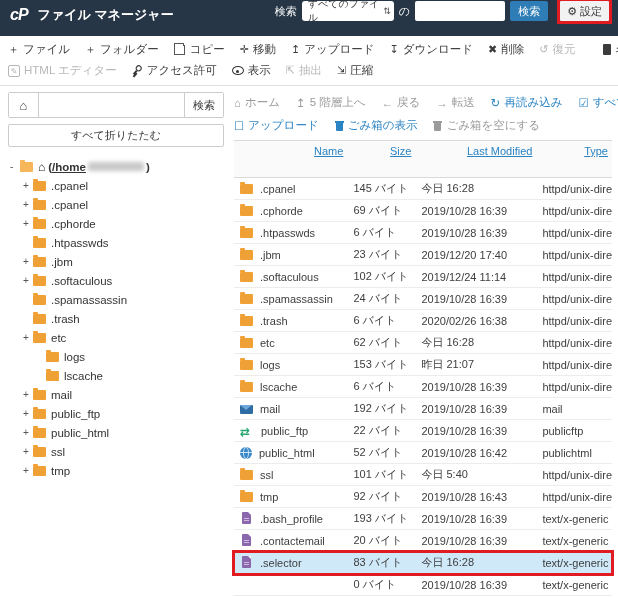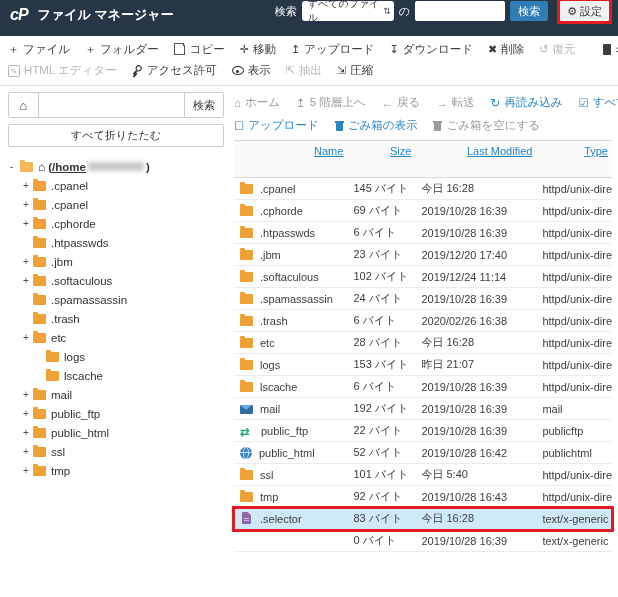--- a/index.html
+++ b/index.html
@@ -411,21 +411,21 @@
               <td>httpd/unix-directory</td>
             </tr>
             <tr>
               <td><span class="fic folder"></span><span>.trash</span></td>
               <td>6 バイト</td>
               <td>2020/02/26 16:38</td>
               <td>httpd/unix-directory</td>
             </tr>
             <tr>
               <td><span class="fic folder"></span><span>etc</span></td>
-              <td>28 バイト</td>
+              <td>62 バイト</td>
               <td>今日 16:28</td>
               <td>httpd/unix-directory</td>
             </tr>
             <tr>
               <td><span class="fic folder"></span><span>logs</span></td>
               <td>153 バイト</td>
               <td>昨日 21:07</td>
               <td>httpd/unix-directory</td>
             </tr>
             <tr>
@@ -456,20 +456,32 @@
               <td><span class="fic folder"></span><span>ssl</span></td>
               <td>101 バイト</td>
               <td>今日 5:40</td>
               <td>httpd/unix-directory</td>
             </tr>
             <tr>
               <td><span class="fic folder"></span><span>tmp</span></td>
               <td>92 バイト</td>
               <td>2019/10/28 16:43</td>
               <td>httpd/unix-directory</td>
+            </tr>
+            <tr>
+              <td><span class="fic file"></span><span>.bash_profile</span></td>
+              <td>193 バイト</td>
+              <td>2019/10/28 16:39</td>
+              <td>text/x-generic</td>
+            </tr>
+            <tr>
+              <td><span class="fic file"></span><span>.contactemail</span></td>
+              <td>20 バイト</td>
+              <td>2019/10/28 16:39</td>
+              <td>text/x-generic</td>
             </tr>
             <tr class="sel">
               <td><span class="fic file"></span><span>.selector</span></td>
               <td>83 バイト</td>
               <td>今日 16:28</td>
               <td>text/x-generic</td>
             </tr>
             <tr>
               <td></td>
               <td>0 バイト</td>

